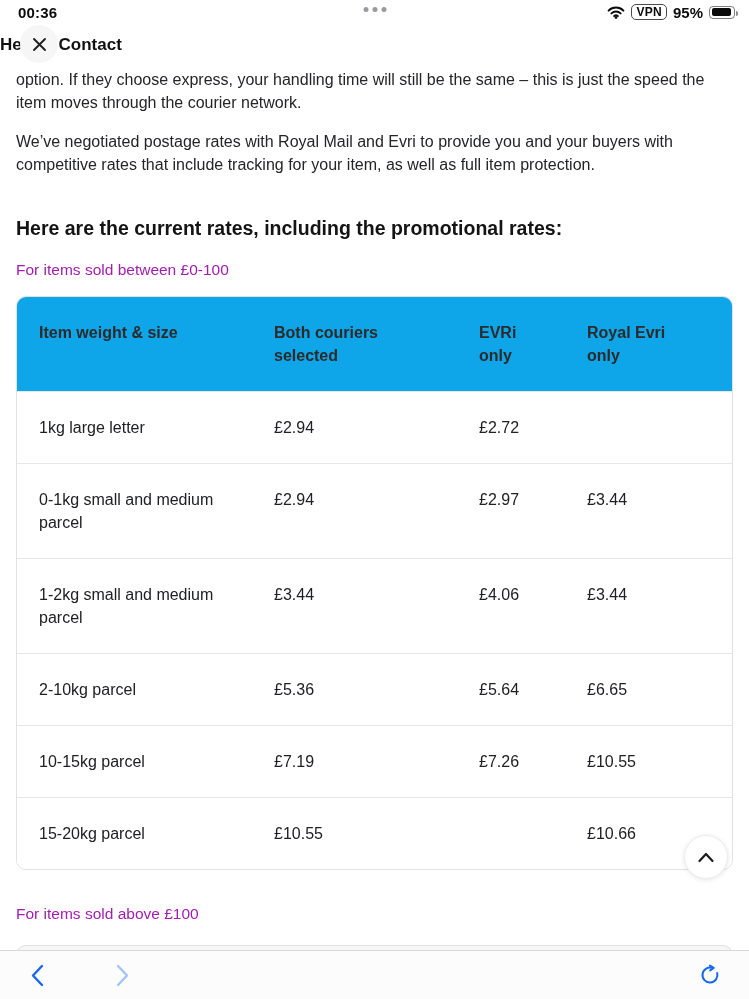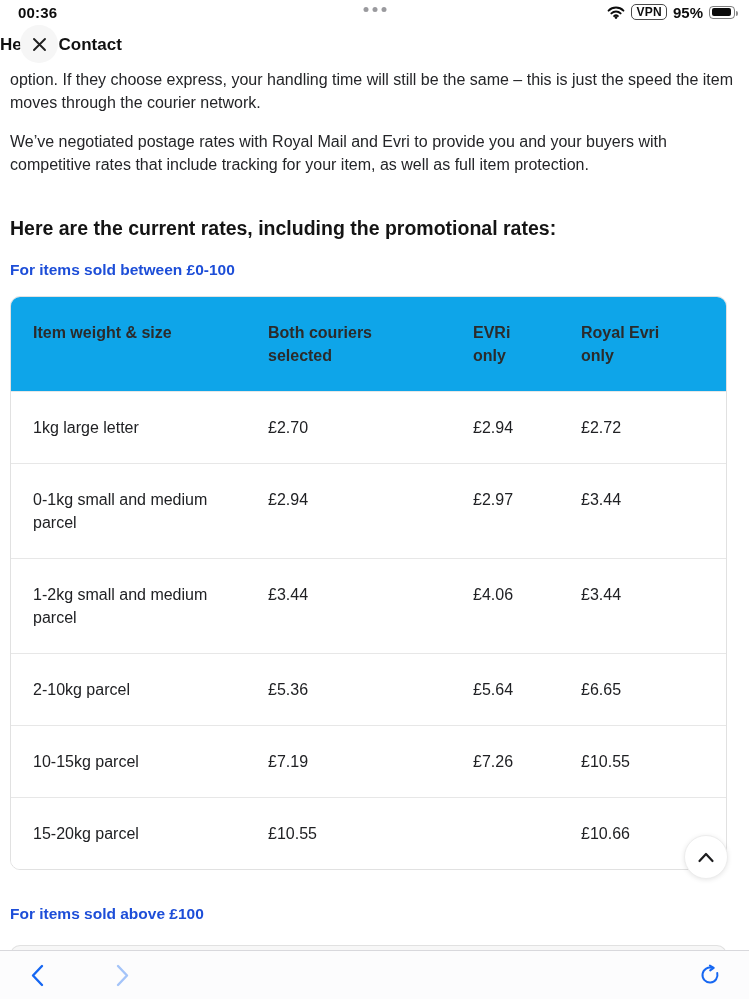--- a/index.html
+++ b/index.html
@@ -74,32 +74,32 @@
   }
   .close-btn {
     position: absolute; left: 20px; top: 3px;
     width: 38px; height: 38px; border-radius: 50%;
     background: #f6f6f6; border: none; cursor: pointer;
     display: flex; align-items: center; justify-content: center;
   }
   .nav-title { font-size: 17px; font-weight: 700; color: #111; }
 
   
-  .content { padding: 0 10px; }
+  .content { padding: 0 16px; }
   .content p {
     font-size: 16px; line-height: 23px; color: #242528;
     margin: 0 0 16px;
   }
   .section-heading {
     font-size: 19.5px; line-height: 28px; font-weight: 700;
     color: #141414; margin: 38px 0 0;
   }
   .tbl-caption {
-    font-size: 15.5px; line-height: 21px; font-weight: 700;
-    color: #1d4ed8;
+    font-size: 15.5px; line-height: 21px; font-weight: 400;
+    color: #a21caf;
   }
   .tbl-caption.low { margin: 17px 0 16px; }
   .tbl-caption.high { margin: 33px 0 0; }
 
   
   .rates-table {
     width: 717px;
     border: 1px solid #e1e1e1;
     border-radius: 10px;
     overflow: hidden;
@@ -212,21 +212,20 @@
     <div class="rates-table">
       <div class="t-row t-head">
         <div class="t-cell c1"><span class="wrap">Item weight &amp; size</span></div>
         <div class="t-cell c2"><span class="wrap">Both couriers selected</span></div>
         <div class="t-cell c3"><span class="wrap">EVRi only</span></div>
         <div class="t-cell c4"><span class="wrap">Royal Evri only</span></div>
       </div>
 
       <div class="t-row">
         <div class="t-cell c1"><span class="wrap">1kg large letter</span></div>
-        <div class="t-cell c2">£2.70</div>
         <div class="t-cell c3">£2.94</div>
         <div class="t-cell c4">£2.72</div>
       </div>
 
       <div class="t-row">
         <div class="t-cell c1"><span class="wrap">0-1kg small and medium parcel</span></div>
         <div class="t-cell c2">£2.94</div>
         <div class="t-cell c3">£2.97</div>
         <div class="t-cell c4">£3.44</div>
       </div>

